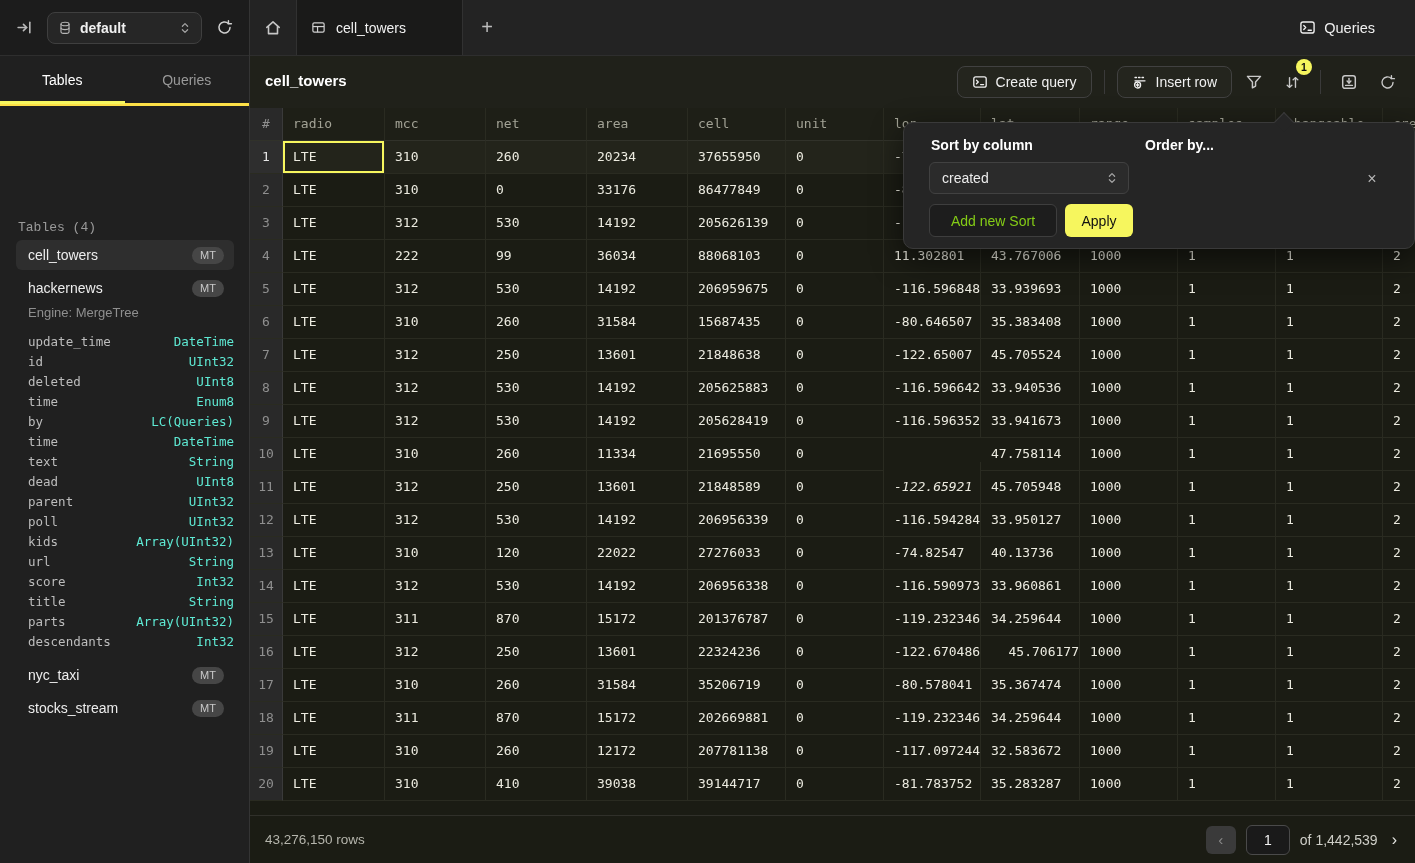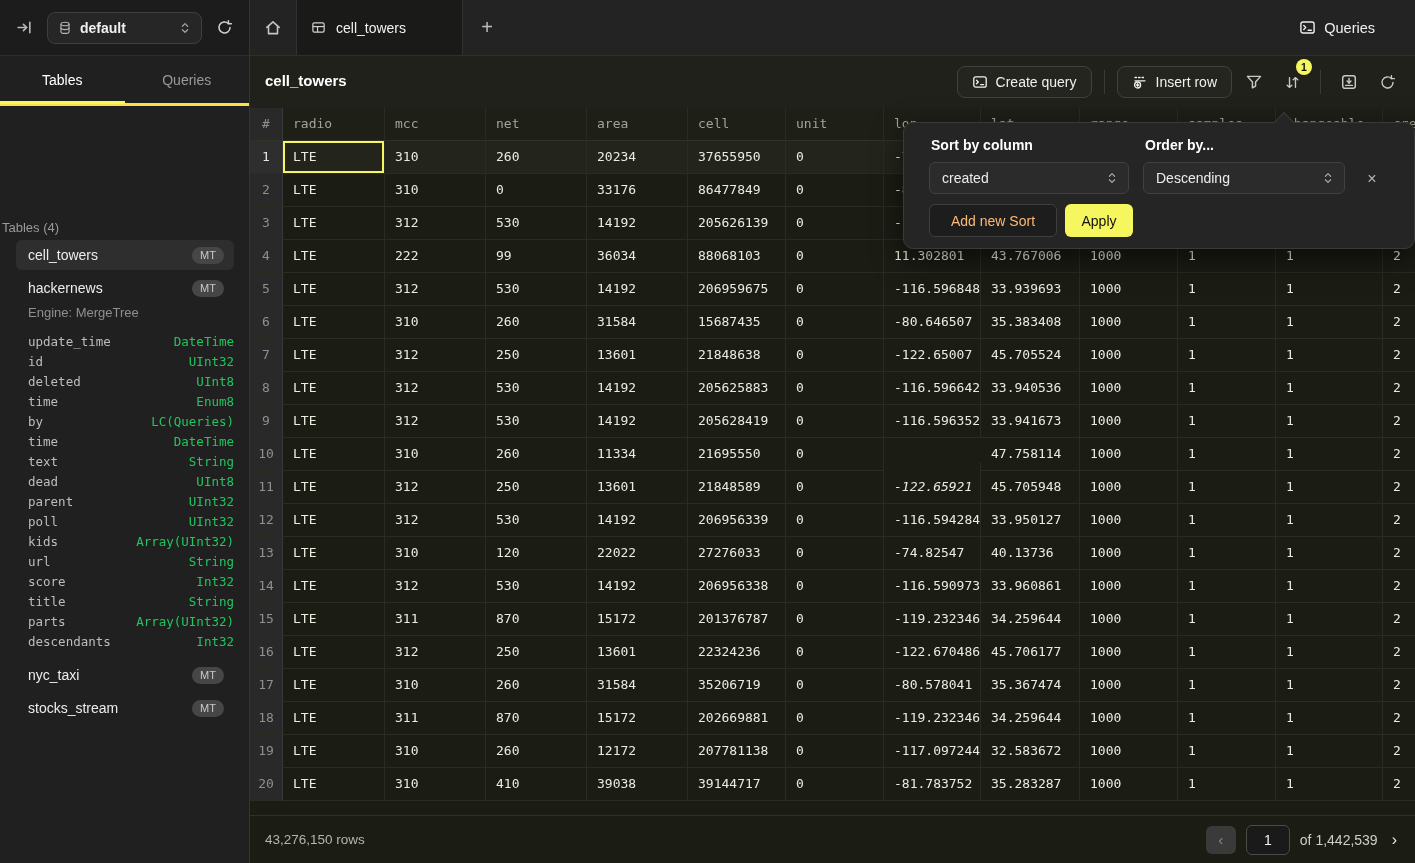--- a/index.html
+++ b/index.html
@@ -27,32 +27,32 @@
   .side-tab.active { color:#fff; }
   .side-tab.active::after { content:""; position:absolute; left:0; right:0; bottom:-1px; height:3px; background:var(--accent); }
   .new-table-btn { position:absolute; left:16px; top:123px; width:218px; height:32px;
     background:var(--accent); color:#111; border:none; border-radius:6px; font-size:14px; font-weight:bold;
     display:flex; align-items:center; justify-content:center; gap:8px; cursor:pointer; font-family:inherit; }
   .search-box { position:absolute; left:16px; top:170px; width:218px; height:33px;
     border:1px solid #3c3c3c; border-radius:8px; background:#242424; display:flex; align-items:center; gap:8px; padding:0 10px; }
   .search-box input { background:none; border:none; outline:none; color:#ddd; font-size:14px; width:100%;
     font-family:inherit; }
   .search-box input::placeholder { color:#8b8b8b; }
-  .section-label { position:absolute; left:2px; top:220px; font-size:13px; color:#9a9a9a; }
+  .section-label { position:absolute; left:18px; top:220px; font-size:13px; color:#9a9a9a;font-family:Liberation Mono, monospace; }
   .tbl-item { position:absolute; left:16px; width:218px; height:30px; border-radius:6px;
     display:flex; align-items:center; justify-content:space-between; padding:0 10px 0 12px;
     font-size:14px; color:#ededed; cursor:pointer; }
   .tbl-item.selected { background:#2e2e2e; }
   .mt-badge { background:#464646; color:#c9c9c9; font-size:11px; border-radius:999px; padding:3px 8px; line-height:1; }
   .engine-label { position:absolute; left:28px; top:305px; font-size:13px; color:#8f8f8f; }
   .fields { position:absolute; left:28px; top:331px; width:206px; }
   .field-row { height:20px; display:flex; justify-content:space-between; align-items:center;
     font-family:"DejaVu Sans Mono", monospace; font-size:12.5px; }
   .field-row .fname { color:#bdbdbd; }
-  .field-row .ftype { color:#22c55e; }
+  .field-row .ftype { color:#5eead4; }
 
   
   .topbar { position:absolute; left:250px; top:0; right:0; height:56px; background:#232323;
     border-bottom:1px solid #2e2e2e; display:flex; align-items:stretch; z-index:4; }
   .home-btn { width:46px; display:flex; align-items:center; justify-content:center; color:#c6c6c6; cursor:pointer; }
   .file-tab { width:167px; background:#1a1a19; border-left:1px solid #313131; border-right:1px solid #313131;
     display:flex; align-items:center; gap:10px; padding:0 14px; color:#f2f2f2; font-size:14px; cursor:pointer; }
   .tab-plus { width:48px; display:flex; align-items:center; justify-content:center; color:#bdbdbd;
     font-size:20px; cursor:pointer; }
   .topbar .spacer { flex:1; }
@@ -102,21 +102,21 @@
     font-family:"Liberation Sans", sans-serif; }
   .sort-popup .caret { position:absolute; left:373px; top:-8px; width:14px; height:14px; background:#252525;
     border-left:1px solid #3a3a3a; border-top:1px solid #3a3a3a; transform:rotate(45deg); }
   .pp-label { position:absolute; top:14px; font-size:14px; font-weight:bold; color:#fff; }
   .pp-select { position:absolute; top:39px; height:32px; border:1px solid #414141; border-radius:6px;
     background:#2b2b2b; display:flex; align-items:center; padding:0 10px 0 12px; font-size:14px; color:#ececec; cursor:pointer; }
   .pp-select .grow { flex:1; }
   .pp-close { position:absolute; left:456px; top:44px; width:24px; height:24px; background:none; border:none;
     color:#b5b5b5; font-size:16px; cursor:pointer; }
   .pp-btn { position:absolute; top:81px; height:33px; border-radius:6px; font-size:14px; cursor:pointer; font-family:inherit; }
-  .pp-add { left:25px; width:128px; background:#1d1d1d; border:1px solid #3e3e3e; color:#fdba74; }
+  .pp-add { left:25px; width:128px; background:#1d1d1d; border:1px solid #3e3e3e; color:#84cc16; }
   .pp-apply { left:161px; width:68px; background:var(--accent); border:none; color:#111; }
 </style>
 </head>
 <body>
 
 <div class="app">
 
   <aside class="sidebar">
     <div class="sidebar-top">
       <button class="icon-btn">
@@ -572,21 +572,21 @@
           </div>
           <div class="trow">
             <div class="cell gutter" style="width: 33px;">16</div>
             <div class="cell" style="width: 102px;">LTE</div>
             <div class="cell" style="width: 101px;">312</div>
             <div class="cell" style="width: 101px;">250</div>
             <div class="cell" style="width: 101px;">13601</div>
             <div class="cell" style="width: 98px;">22324236</div>
             <div class="cell" style="width: 98px;">0</div>
             <div class="cell" style="width: 97px; text-align: right;">-122.670486</div>
-            <div class="cell" style="width: 99px;">45.706177</div>
+            <div class="cell" style="width: 99px; text-align: right;">45.706177</div>
             <div class="cell" style="width: 98px;">1000</div>
             <div class="cell" style="width: 98px;">1</div>
             <div class="cell" style="width: 107px;">1</div>
             <div class="cell" style="width: 95px;">2</div>
           </div>
           <div class="trow">
             <div class="cell gutter" style="width: 33px;">17</div>
             <div class="cell" style="width: 102px;">LTE</div>
             <div class="cell" style="width: 101px;">310</div>
             <div class="cell" style="width: 101px;">260</div>
@@ -664,26 +664,18 @@
     <div class="pp-label" style="left:27px;">Sort by column</div>
     <div class="pp-label" style="left:241px;">Order by...</div>
     <div class="pp-select" style="left:25px; width:200px;">
       <span>created</span>
       <span class="grow"></span>
       <svg width="12" height="14" viewBox="0 0 12 16" fill="none" stroke="#a5a5a5" stroke-width="1.4" stroke-linecap="round" stroke-linejoin="round">
           <path d="M3 6l3-3 3 3"></path>
           <path d="M3 10l3 3 3-3"></path>
         </svg>
     </div>
-    <div class="pp-select" style="left:239px; width:202px;">
-      <span>Descending</span>
-      <span class="grow"></span>
-      <svg width="12" height="14" viewBox="0 0 12 16" fill="none" stroke="#a5a5a5" stroke-width="1.4" stroke-linecap="round" stroke-linejoin="round">
-          <path d="M3 6l3-3 3 3"></path>
-          <path d="M3 10l3 3 3-3"></path>
-        </svg>
-    </div>
     <button class="pp-close"><span>×</span></button>
     <button class="pp-btn pp-add">Add new Sort</button>
     <button class="pp-btn pp-apply">Apply</button>
   </div>
 
 </div>
 
 </body></html>

